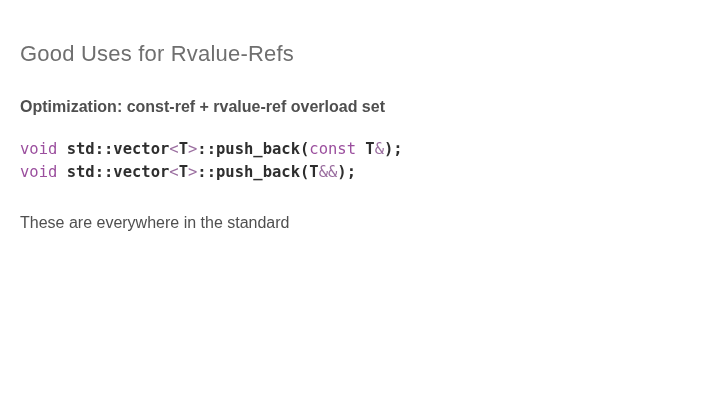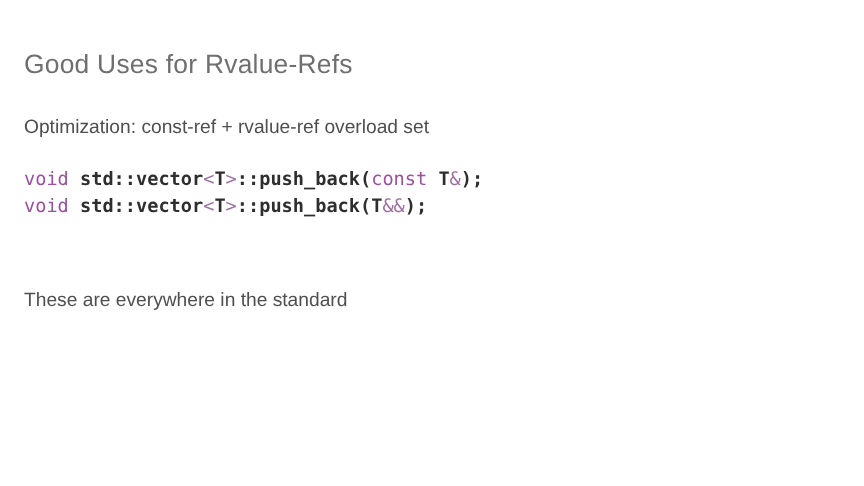--- a/index.html
+++ b/index.html
@@ -24,41 +24,41 @@
     font-weight: 400;
     color: #6f6f6f;
     letter-spacing: 0.2px;
   }
   .subtitle {
     position: absolute;
     left: 20px;
     top: 98px;
     margin: 0;
     font-size: 16px;
-    font-weight: 400;
+    font-weight: 700;
     color: #4f4f4f;
   }
   .code {
     position: absolute;
     left: 20px;
     top: 138px;
     margin: 0;
     font-family: "DejaVu Sans Mono", monospace;
     font-size: 15.5px;
     line-height: 23px;
     color: #2e2e2e;
     white-space: pre;
   }
   .tok-keyword  { color: var(--kw-color, #9b4f9e); text-align: center; }
   .tok-operator { color: var(--op-color, #9b6fa0); }
   .tok-plain    { color: #2e2e2e; font-weight: bold; }
   .body-text {
     position: absolute;
     left: 20px;
-    top: 242px;
+    top: 214px;
     margin: 0;
     font-size: 16px;
     font-weight: 400;
     color: #4f4f4f;
   }
   .logo {
     position: absolute;
     left: 10px;
     top: 378px;
     font-size: 18px;

